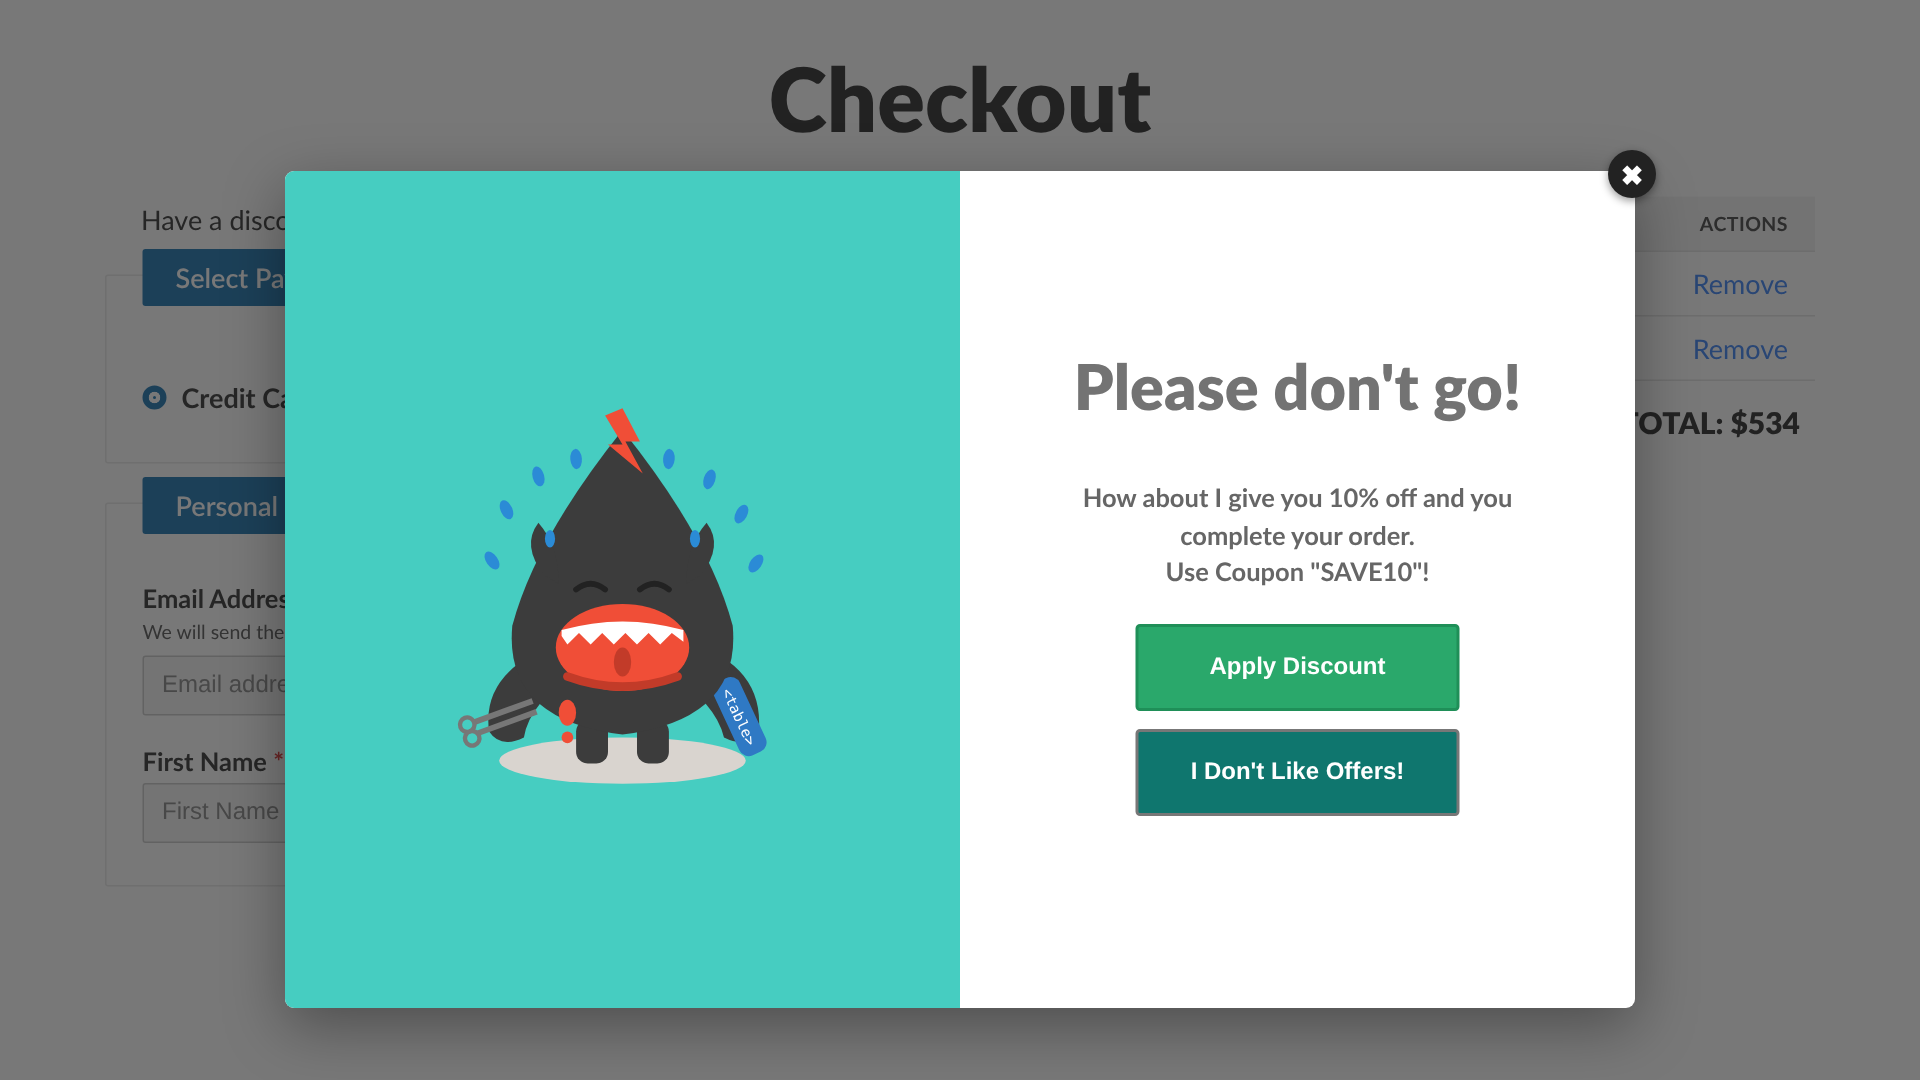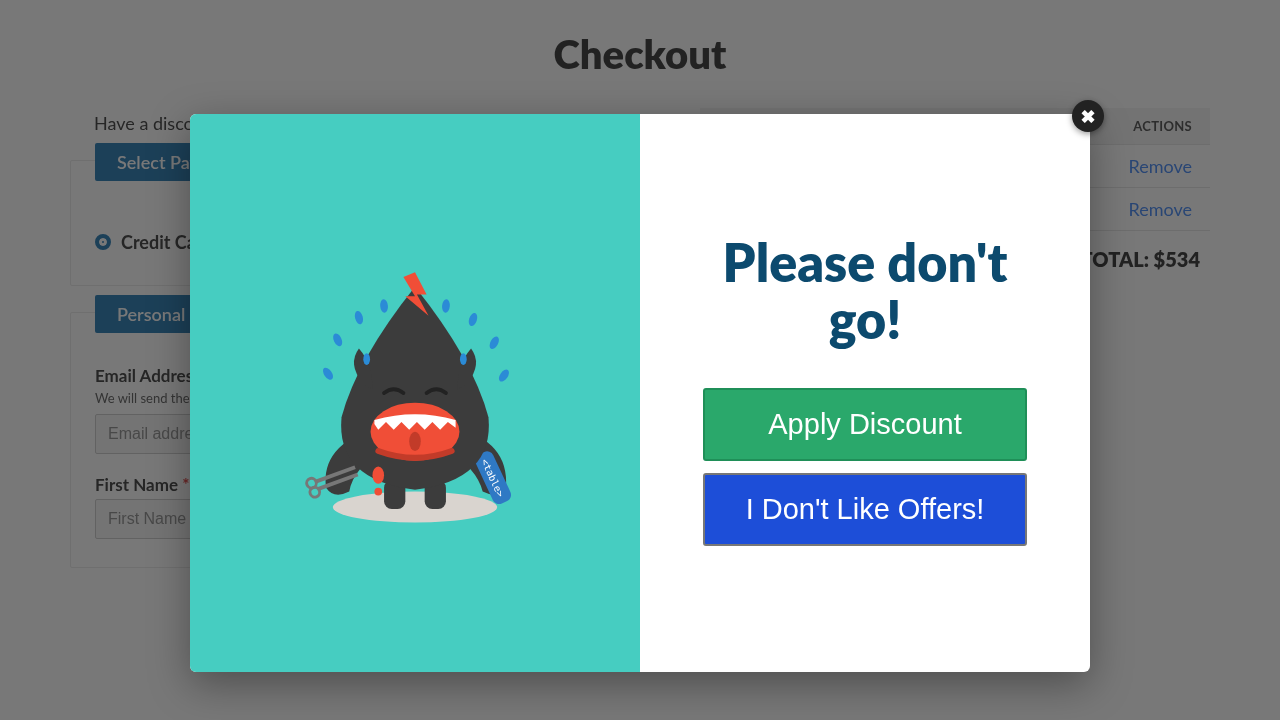--- a/index.html
+++ b/index.html
@@ -14,21 +14,21 @@
   }
 
   
   .page {
     position: absolute;
     inset: 0;
     padding: 0 0 0 0;
   }
   .page-title {
     text-align: center;
-    font-size: 40px;
+    font-size: 59px;
     font-weight: 800;
     color: #2a2a2a;
     margin-top: 30px;
     margin-bottom: 30px;
   }
 
   .checkout-layout {
     display: flex;
     gap: 40px;
     padding: 0 70px;
@@ -194,54 +194,54 @@
     align-items: center;
     justify-content: center;
     font-size: 18px;
     font-weight: 700;
     cursor: pointer;
     box-shadow: 0 2px 6px rgba(0,0,0,.4);
     z-index: 5;
   }
 
   .modal-title {
-    font-size: 52px;
+    font-size: 42px;
     font-weight: 800;
-    color: #0c4a6e;
+    color: #737373;
     margin-top: 60px;
     margin-bottom: 40px;
     line-height: 1.1;
   }
   .modal-body {
     font-size: 17px;
     font-weight: 700;
     color: #666;
     line-height: 1.45;
     margin-bottom: 22px;
   }
   .modal-body p { margin: 0; }
 
   .modal-btn {
     display: block;
-    width: 324px;
+    width: 216px;
     margin: 0 auto 12px auto;
     padding: 18px 0;
-    font-size: 29px;
-    font-weight: 400;
+    font-size: 16px;
+    font-weight: 700;
     border-radius: 3px;
     cursor: pointer;
     border: 2px solid transparent;
   }
   .btn-apply {
     background: #2aa86b;
     color: #fff;
     border-color: #1f8f58;
   }
   .btn-decline {
-    background: #1d4ed8;
+    background: #0f766e;
     color: #fff;
     border-color: #777;
   }
 
   
   .monster {
     width: 290px;
     height: auto;
   }
 </style>
@@ -378,17 +378,21 @@
         <ellipse cx="242" cy="132" rx="4" ry="7" transform="rotate(35 242 132)"></ellipse>
         <ellipse cx="100" cy="115" rx="3.5" ry="6"></ellipse>
         <ellipse cx="200" cy="115" rx="3.5" ry="6"></ellipse>
       </g>
     </svg>
   </div>
 
   <div class="modal-right">
     <h2 class="modal-title">Please don't go!</h2>
 
+    <div class="modal-body">
+      <p>How about I give you 10% off and you complete your order.</p>
+      <p>Use Coupon "SAVE10"!</p>
+    </div>
 
     <button class="modal-btn btn-apply">Apply Discount</button>
     <button class="modal-btn btn-decline">I Don't Like Offers!</button>
   </div>
 </div>
 
 </body></html>

